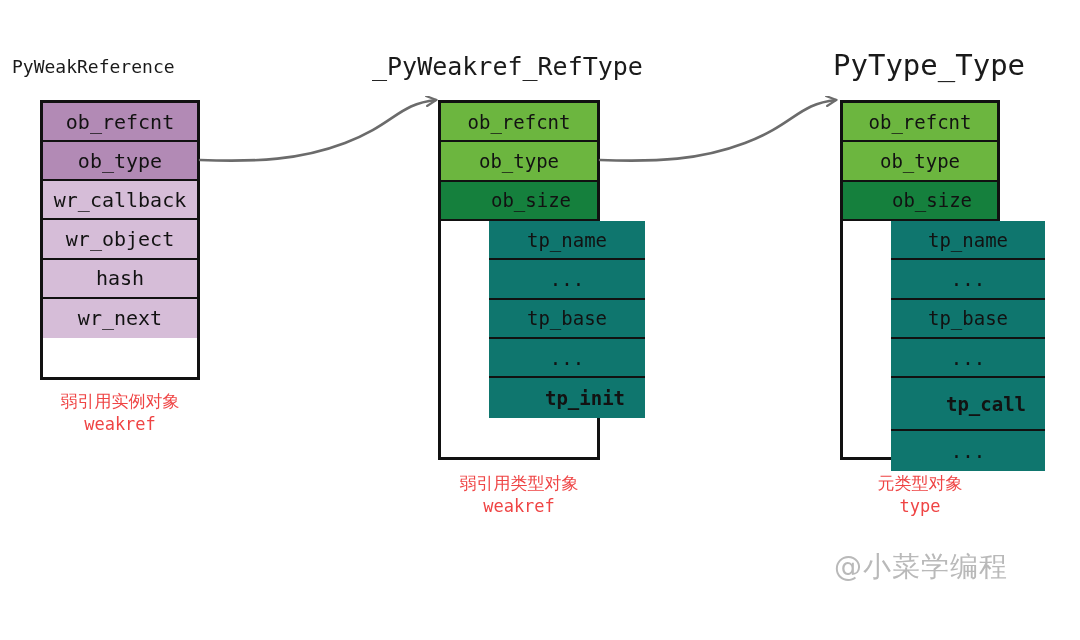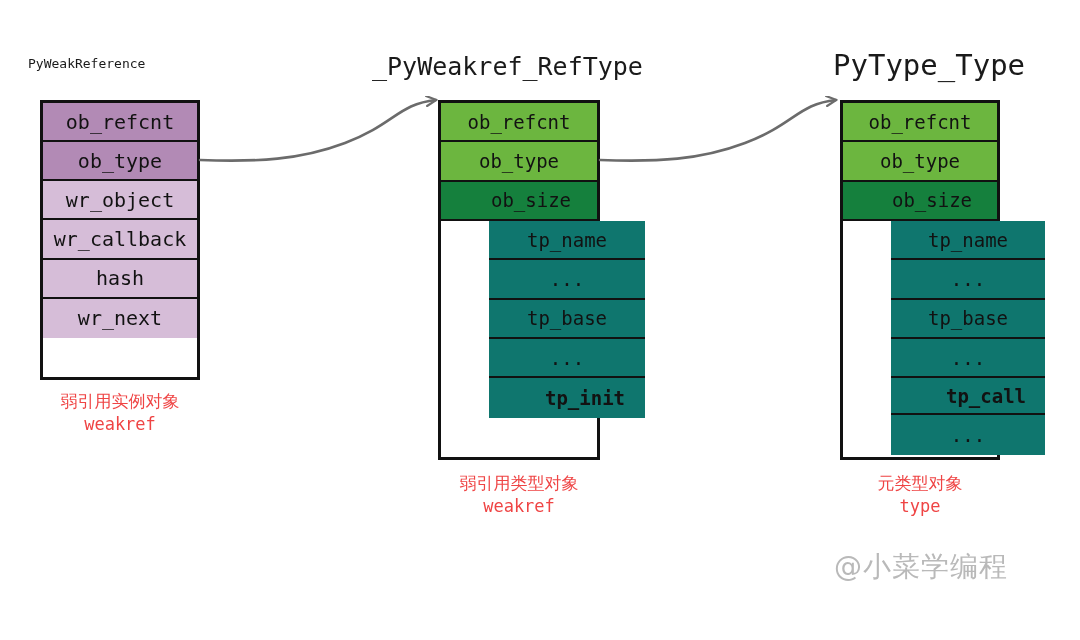--- a/index.html
+++ b/index.html
@@ -100,27 +100,27 @@
     letter-spacing: 1px;
     white-space: nowrap;
   }
 </style>
 </head>
 <body>
 
 <div id="canvas">
 
   <div class="struct">
-    <div class="struct-title" style="left:28px; top:56px; font-size:13px;">PyWeakReference</div>
+    <div class="struct-title" style="left:12px; top:56px; font-size:18px;">PyWeakReference</div>
 
     <div class="struct-box" id="box-0" style="left:40px; top:100px; width:160px; height:280px;">
         <div class="field p-dark" style="height: 39.1429px; font-size: 20px;">ob_refcnt</div>
         <div class="field p-dark" style="height: 39.1429px; font-size: 20px;">ob_type</div>
+        <div class="field p-light" style="height: 39.1429px; font-size: 20px;">wr_callback</div>
         <div class="field p-light" style="height: 39.1429px; font-size: 20px;">wr_object</div>
-        <div class="field p-light" style="height: 39.1429px; font-size: 20px;">wr_callback</div>
         <div class="field p-light" style="height: 39.1429px; font-size: 20px;">hash</div>
         <div class="field p-light" style="height: 39.1429px; font-size: 20px;">wr_next</div>
       </div>
 
     <div class="struct-caption" style="left:40px; top:390px; width:160px; font-size:17px;">
       <span class="caption-cn">弱引用实例对象</span>
       <span class="caption-en">weakref</span>
     </div>
   </div>
 
@@ -148,21 +148,21 @@
     <div class="struct-title" style="left:833px; top:48px; font-size:29px;">PyType_Type</div>
 
     <div class="struct-box" id="box-2" style="left:840px; top:100px; width:160px; height:360px;">
         <div class="field g-dark" style="height: 39.3333px; font-size: 19px;">ob_refcnt</div>
         <div class="field g-dark" style="height: 39.3333px; font-size: 19px;">ob_type</div>
         <div class="field g-mid" style="height: 39.3333px; font-size: 19px;">ob_size</div>
         <div class="field g-light" style="height: 39.3333px; font-size: 19px;">tp_name</div>
         <div class="field g-light" style="height: 39.3333px; font-size: 19px;">...</div>
         <div class="field g-light" style="height: 39.3333px; font-size: 19px;">tp_base</div>
         <div class="field g-light" style="height: 39.3333px; font-size: 19px;">...</div>
-        <div class="field g-light bold" style="height: 37px; font-size: 19px;">tp_call</div>
+        <div class="field g-light bold" style="height: 53px; font-size: 19px;">tp_call</div>
         <div class="field g-light" style="height: 39.3333px; font-size: 19px;">...</div>
       </div>
 
     <div class="struct-caption" style="left:830px; top:472px; width:180px; font-size:17px;">
       <span class="caption-cn">元类型对象</span>
       <span class="caption-en">type</span>
     </div>
   </div>
 
   <svg class="arrow-layer" viewBox="0 0 1080 640" xmlns="http://www.w3.org/2000/svg">

